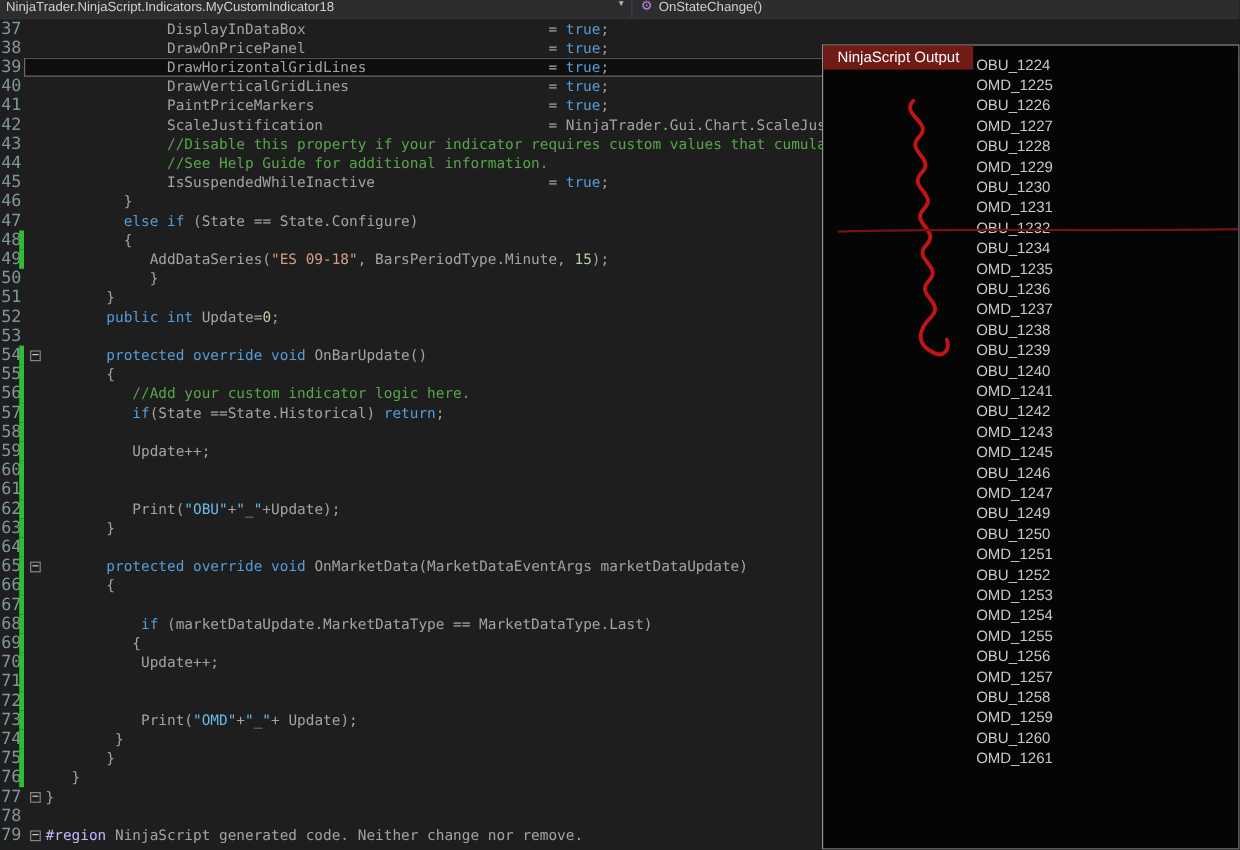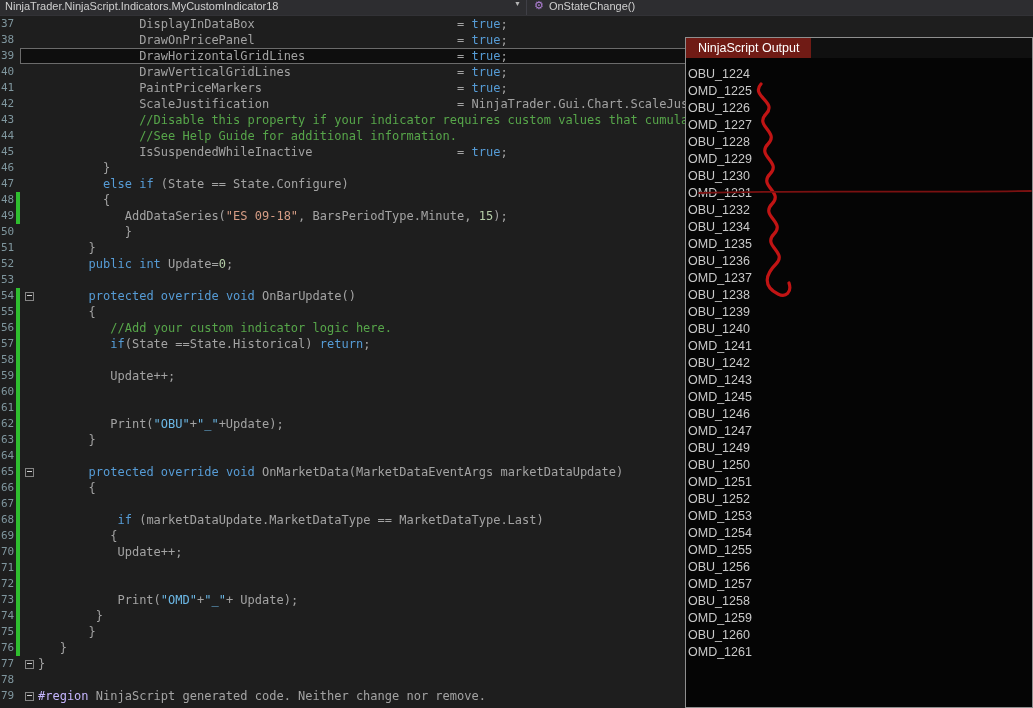--- a/index.html
+++ b/index.html
@@ -18,41 +18,41 @@
   .class-combo .arrow{margin-left:auto;font-size:7px;color:#b5b5b5}
   .member-combo{flex:1;padding:0 7px;gap:5px}
   .gear{font-size:11px;color:#b180d7;line-height:1}
   
   .editor{
     position:absolute;left:0;top:16px;width:1033px;height:692px;
     font-family:"DejaVu Sans Mono",monospace;font-size:12px;line-height:16px;
     white-space:pre;overflow:hidden;color:#dcdcdc;
   }
   .row{display:flex;height:16px}
-  .ln{flex:0 0 16px;width:16px;color:#7f969e;font-size:11px;padding-left:1px;box-sizing:border-box}
+  .ln{flex:0 0 16px;width:16px;color:#7f969e;font-size:14px;padding-left:1px;box-sizing:border-box}
   .chg{flex:0 0 4px;width:4px}
   .chg.green{background:#2fbe2f}
   .rowbody{flex:1;display:flex;min-width:0}
   .fold{flex:0 0 18px;width:18px;display:flex;align-items:center;justify-content:center}
   .fbox{width:9px;height:9px;border:1px solid #858585;background:#1e1e1e;position:relative;box-sizing:border-box}
   .fbox::after{content:"";position:absolute;left:1px;right:1px;top:2px;border-top:1px solid #cfcfcf}
   .code{flex:1;min-width:0}
   .row.sel .rowbody{background:#0e0e0e;box-shadow:inset 0 0 0 1px #6b6b6b}
   .c-pl{color:#a3a3a3}
   .c-kw{color:#569cd6}
   .c-cm{color:#57a64a}
   .c-st{color:#d69d85}
   .c-st2{color:#6cb8e6}
   .c-nu{color:#b5cea8}
   .c-pp{color:#c4b5fd}
   
   .output-panel{
     position:absolute;left:685px;top:37px;width:348px;height:671px;
     background:#050505;border:1px solid #8f8f8f;box-sizing:border-box;
-    z-index:5;display:flex;flex-direction:column;
+    z-index:5;display:flex;flex-direction:row;
   }
   .output-header{flex:0 0 20px;height:20px;background:#101010;display:flex}
   .output-tab{background:#701b15;color:#ffffff;font-size:12.5px;line-height:20px;padding:0 12px;white-space:nowrap}
   .output-list{flex:1;padding:8px 0 0 2px;font-size:12.5px;color:#c9c9c9;overflow:hidden}
   .oitem{height:17px;line-height:17px}
   
   .annotation{position:absolute;left:0;top:0;z-index:9;pointer-events:none}
 </style>
 </head>
 <body>

